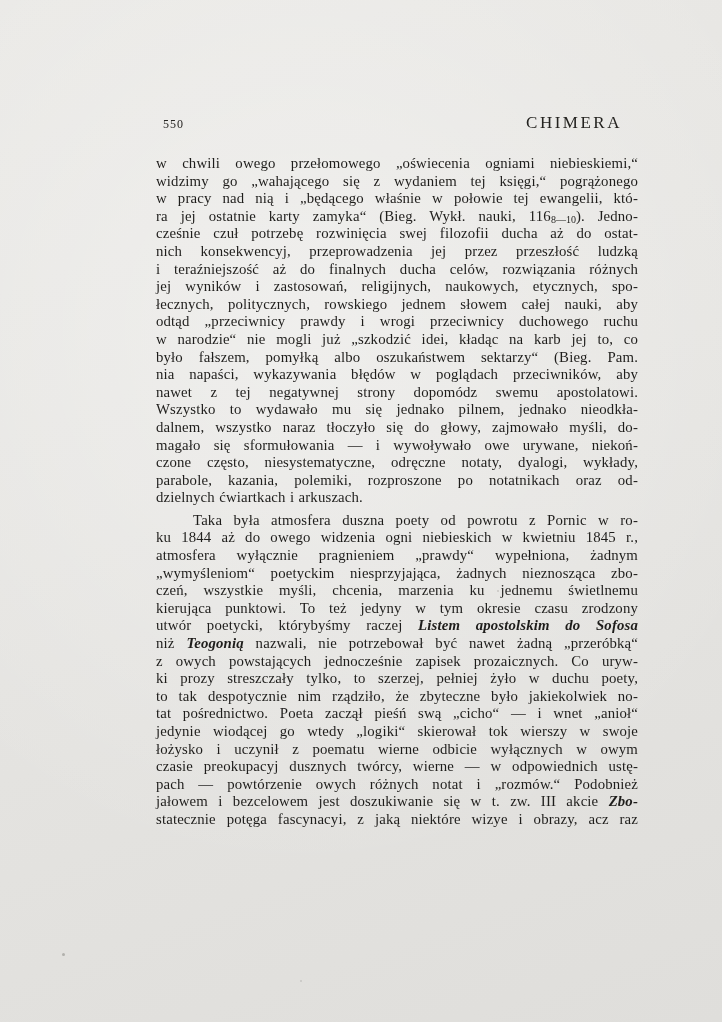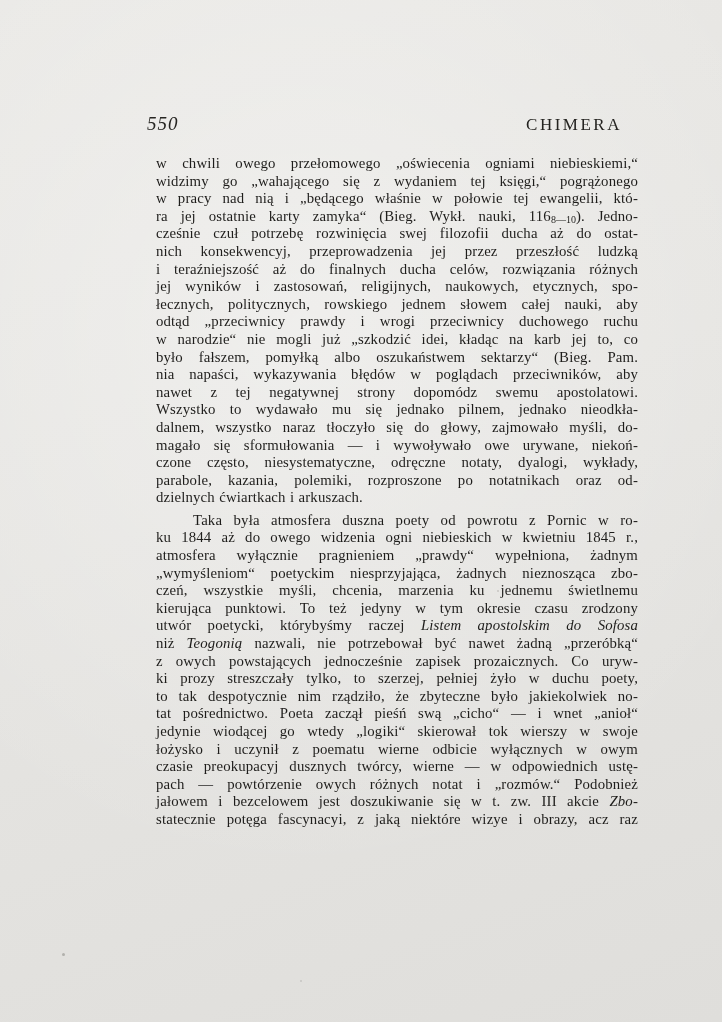--- a/index.html
+++ b/index.html
@@ -18,25 +18,25 @@
     color: #201f1d;
   }
   .speck { position: absolute; border-radius: 50%; background: #8a8884; }
 
   .running-header {
     position: absolute;
     left: 140px; top: 113px; width: 482px;
     display: flex; justify-content: space-between; align-items: baseline;
   }
   .page-number {
-    font-style: italic;
-    font-size: 19px;
+    font-size: 12px;
     letter-spacing: 1px;
     padding-left: 7px;
     color: #262522;
+    margin-left: 16px;
   }
   .journal-title {
     font-size: 17px;
     letter-spacing: 2.5px;
     color: #242320;
   }
 
   .body-text {
     position: absolute;
     left: 156px; top: 155px; width: 482px;
@@ -47,21 +47,21 @@
     color: #1e1d1b;
   }
   .paragraph + .paragraph { margin-top: 5px; }
   .line {
     text-align: justify;
     text-align-last: justify;
     -moz-text-align-last: justify;
   }
   .line.short { text-align-last: left; -moz-text-align-last: left; }
   .line.indent { text-indent: 37px; }
-  .line i { font-style: italic; }
+  .line i { font-style: italic; font-weight: bold; }
   .line sub {
     font-size: 10px;
     line-height: 0;
     vertical-align: -2px;
     letter-spacing: 0;
   }
 </style>
 </head>
 <body>
 

